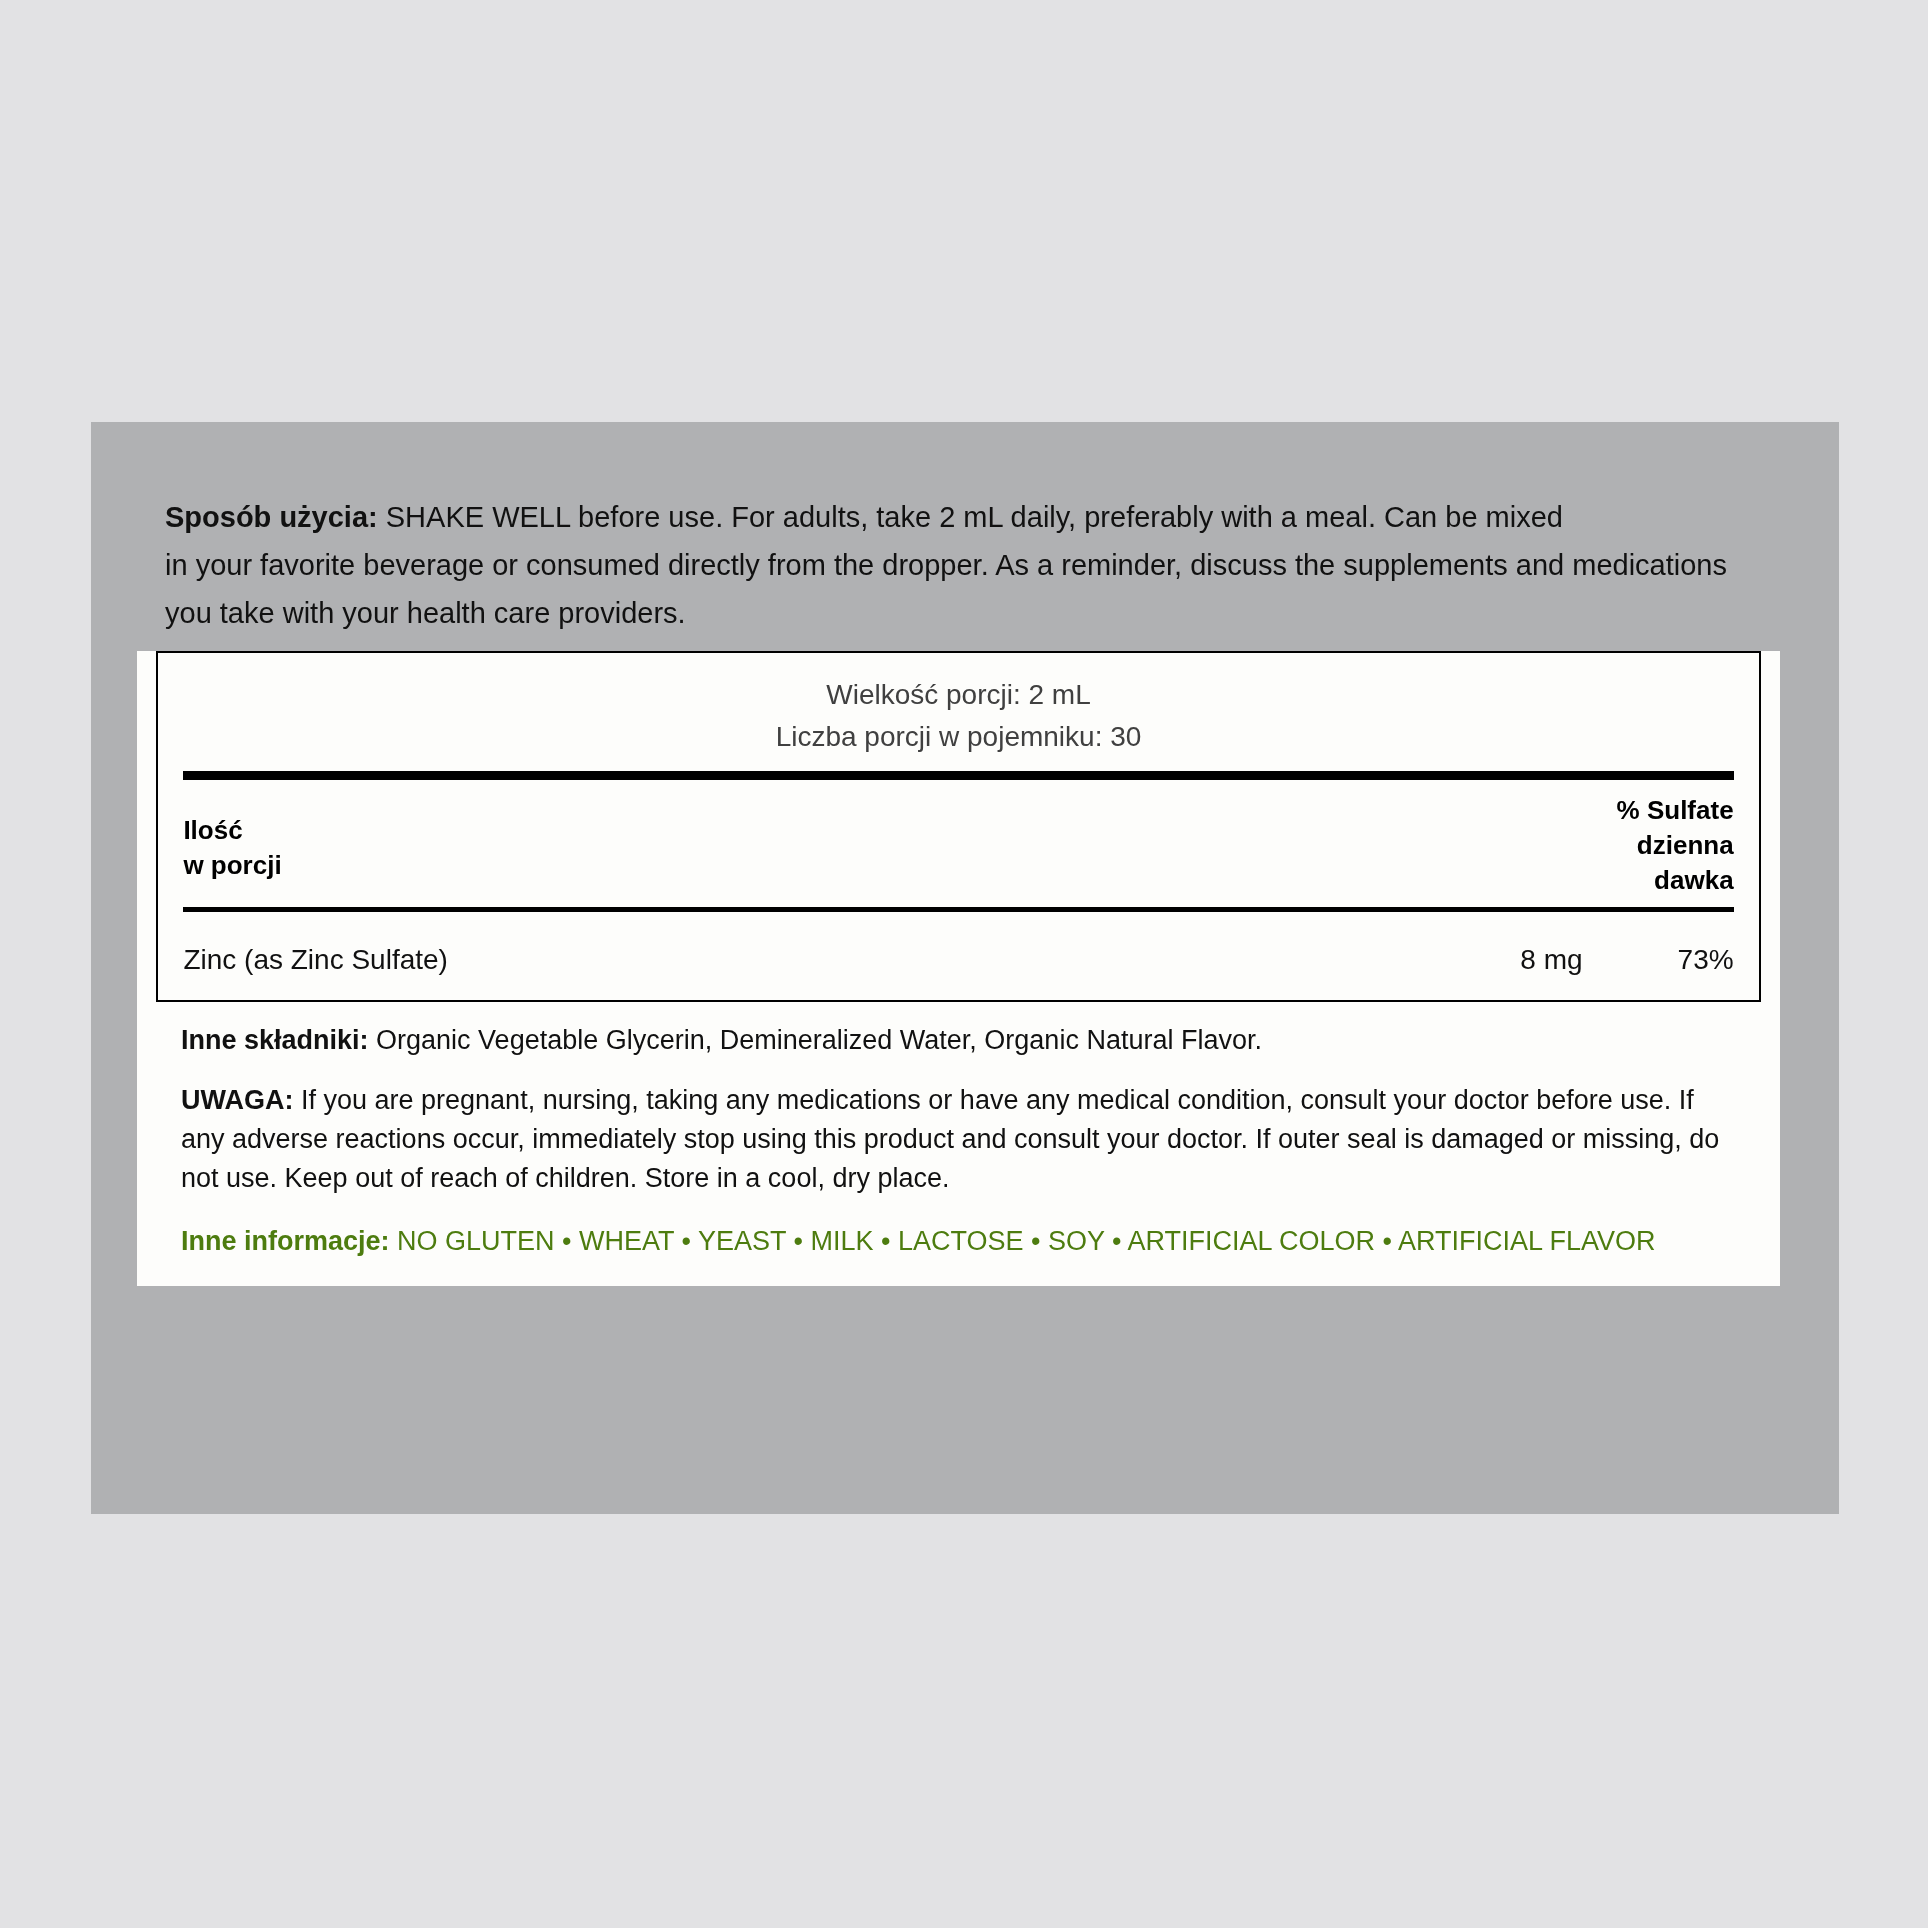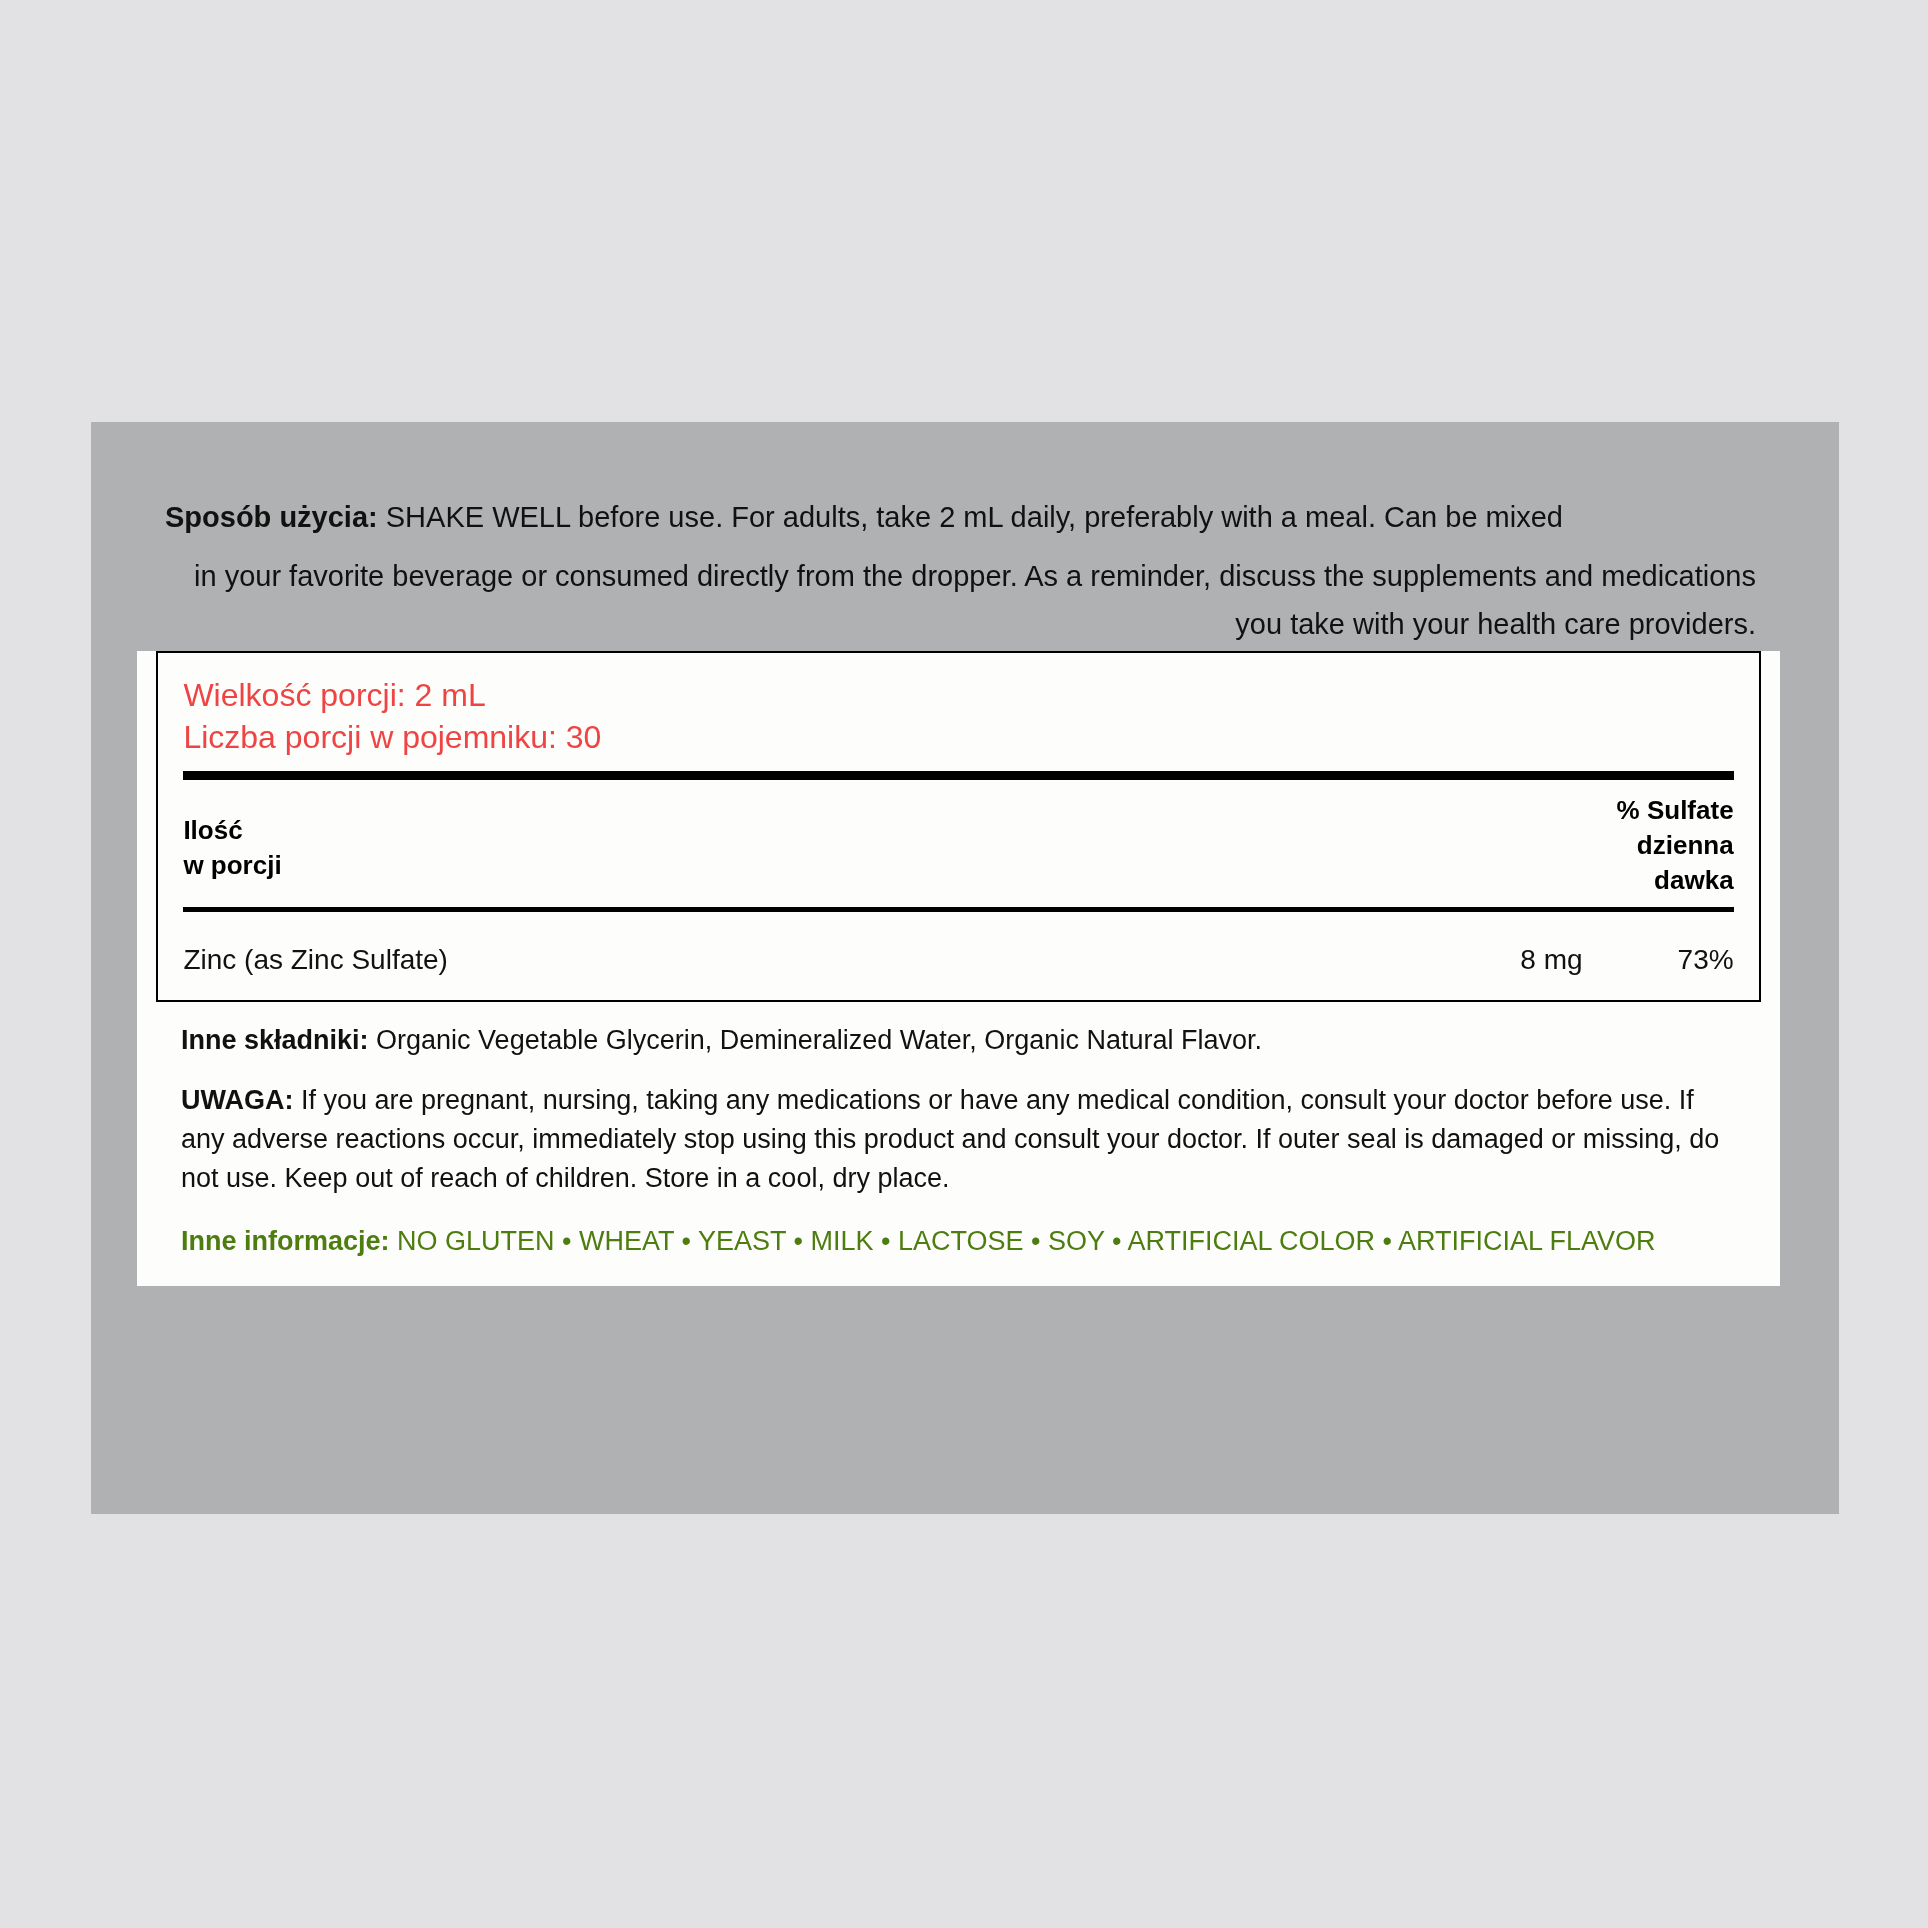--- a/index.html
+++ b/index.html
@@ -35,41 +35,41 @@
     top: 71px;
     width: 1591px;
     font-size: 29px;
     line-height: 48px;
     color: #111;
   }
   .directions b {
     font-weight: bold;
   }
   .directions .line2 {
-    margin-top: 11px;
-    text-align: right;
+    margin-top: 0;
   }
   .factbox {
     position: absolute;
     left: 46px;
     top: 229px;
     width: 1643px;
     background: #fdfdfb;
   }
   .panelbox {
     box-sizing: border-box;
     border: 2.8px solid #000;
     padding: 21px 25.4px 9.4px 25.4px;
     margin: 0 19px;
     background: #fdfdfb;
   }
   .serving-line {
-    font-size: 32px;
+    font-size: 28px;
     line-height: 42px;
-    color: #ef4444;
+    color: #404040;
+    text-align: center;
   }
   .rule-thick {
     height: 8.5px;
     background: #000;
     margin: 13px 0 0 0;
   }
   .rule-med {
     height: 4.7px;
     background: #000;
     margin: 0;

